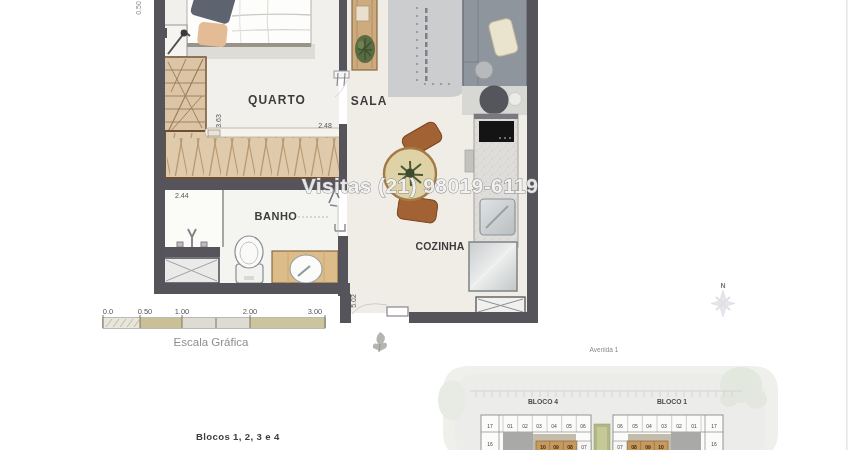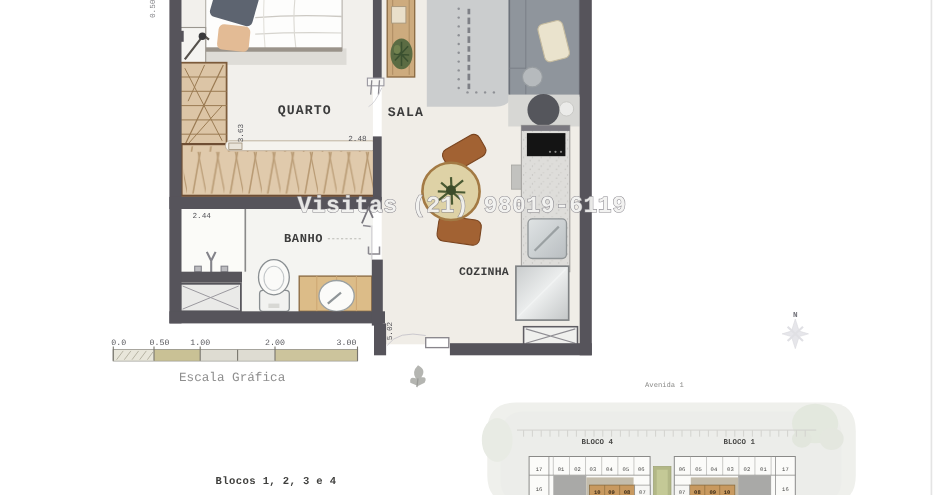--- a/index.html
+++ b/index.html
@@ -1,16 +1,16 @@
 <!DOCTYPE html>
 <html><head>
 <meta charset="utf-8">
 <style>
 html,body{margin:0;padding:0;background:#ffffff;}
-#c{position:relative;width:850px;height:450px;overflow:hidden;background:#ffffff;font-family:Liberation Mono, monospace;}
+#c{position:relative;width:850px;height:450px;overflow:hidden;background:#ffffff;font-family:Liberation Sans, sans-serif;}
 #c svg{position:absolute;top:0;left:0;display:block;}
 </style>
 </head>
 <body>
 <div id="c">
 <svg width="850" height="450" viewBox="0 0 850 450">
 <defs>
 <pattern id="woodhatch" width="17" height="46" patternUnits="userSpaceOnUse">
 <line x1="4" y1="46" x2="12" y2="0" stroke="#b3946c" stroke-width="1.4"></line>
 <line x1="10" y1="0" x2="19" y2="46" stroke="#b3946c" stroke-width="1.1"></line>

